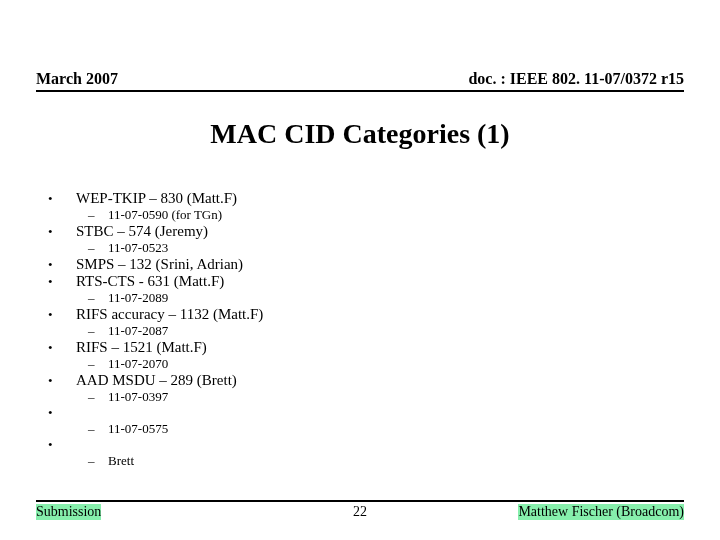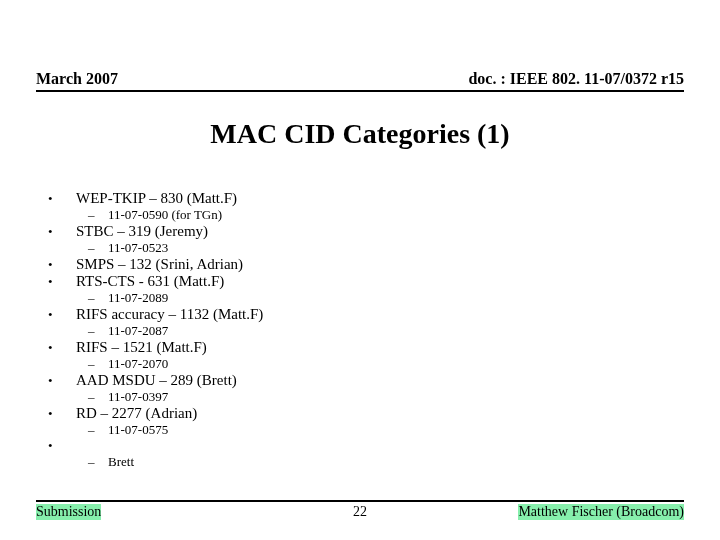--- a/index.html
+++ b/index.html
@@ -115,21 +115,21 @@
           <span class="item-text">WEP-TKIP – 830 (Matt.F)</span>
         </div>
         <div class="sub">
           <span class="dash">–</span>
           <span class="sub-text">11-07-0590 (for TGn)</span>
         </div>
       </li>
       <li>
         <div class="bullet-row">
           <span class="dot">•</span>
-          <span class="item-text">STBC – 319 (Jeremy)</span>
+          <span class="item-text">STBC – 574 (Jeremy)</span>
         </div>
         <div class="sub">
           <span class="dash">–</span>
           <span class="sub-text">11-07-0523</span>
         </div>
       </li>
       <li>
         <div class="bullet-row">
           <span class="dot">•</span>
           <span class="item-text">SMPS – 132 (Srini, Adrian)</span>
@@ -171,21 +171,20 @@
           <span class="item-text">AAD MSDU – 289 (Brett)</span>
         </div>
         <div class="sub">
           <span class="dash">–</span>
           <span class="sub-text">11-07-0397</span>
         </div>
       </li>
       <li>
         <div class="bullet-row">
           <span class="dot">•</span>
-          <span class="item-text">RD – 2277 (Adrian)</span>
         </div>
         <div class="sub">
           <span class="dash">–</span>
           <span class="sub-text">11-07-0575</span>
         </div>
       </li>
       <li>
         <div class="bullet-row">
           <span class="dot">•</span>
         </div>

